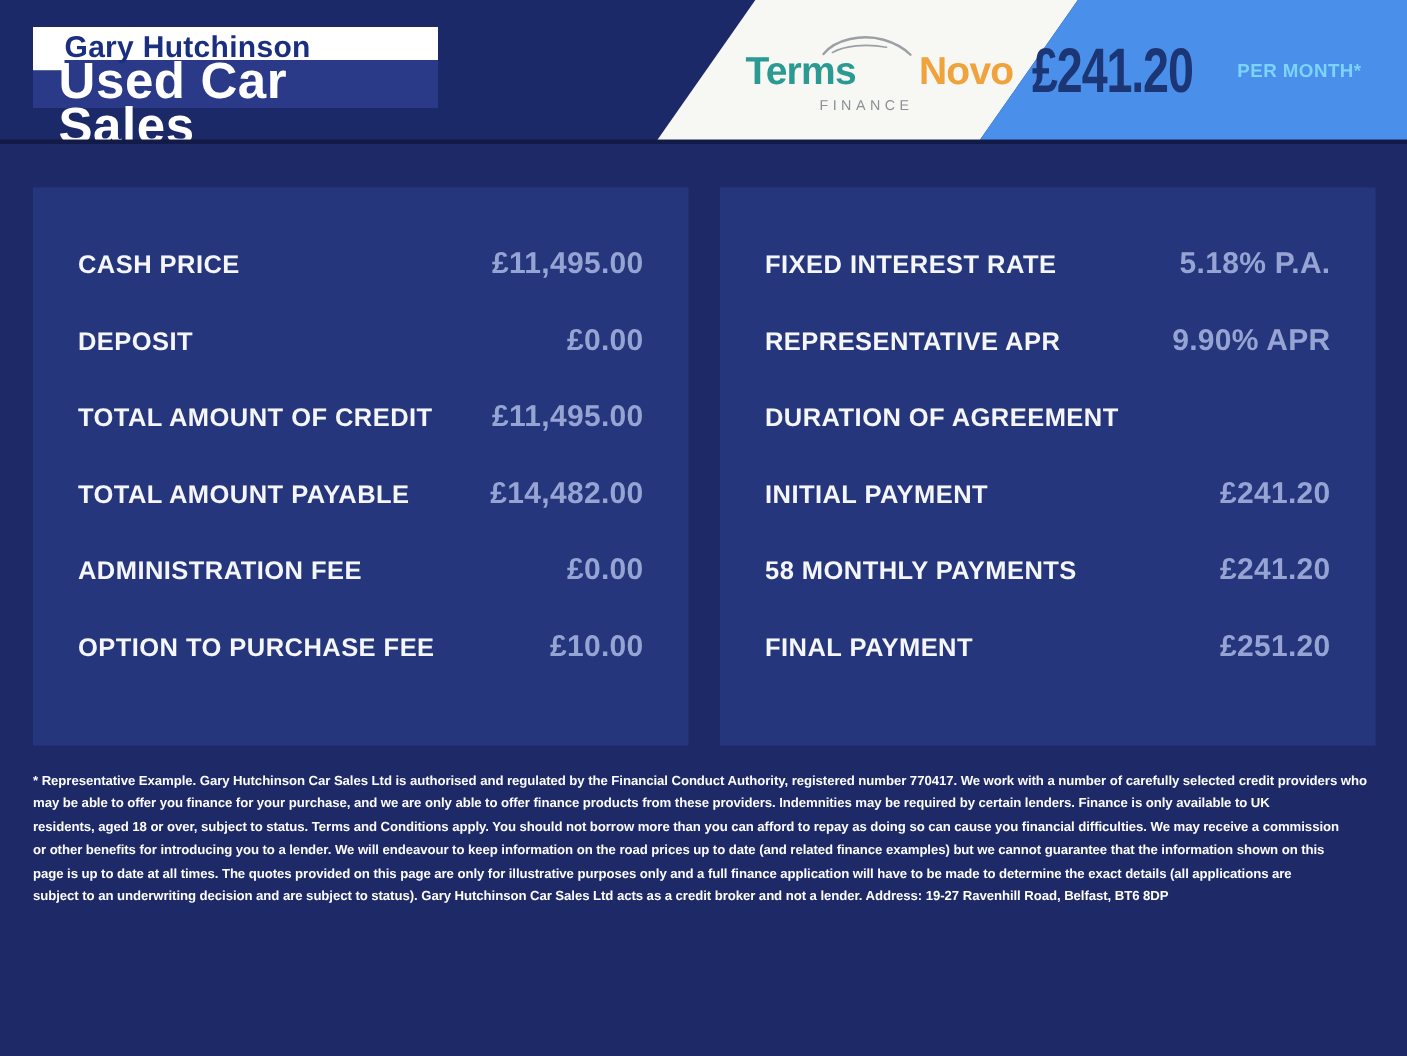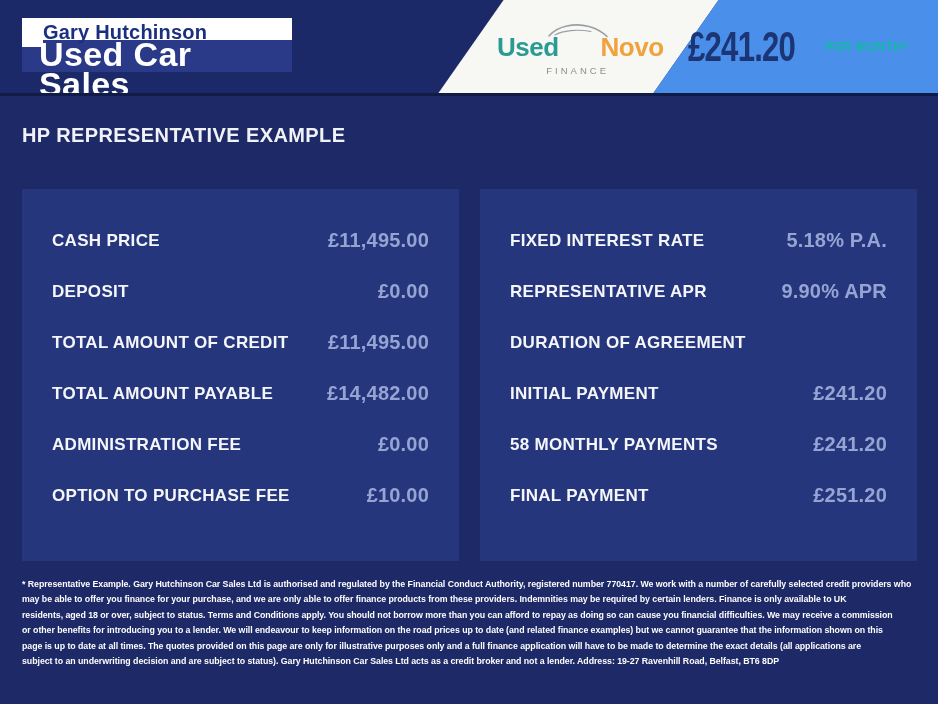--- a/index.html
+++ b/index.html
@@ -23,24 +23,24 @@
   .motonovo{position:absolute;left:497px;top:21px;width:118px;height:58px;}
   .mn-swoosh{position:absolute;left:50px;top:1px;width:62px;height:16px;}
   .mn-text{position:absolute;left:0;top:11px;font-size:26px;font-weight:700;letter-spacing:-0.5px;white-space:nowrap;}
   .mn-moto{color:#2a9a92;}
   .mn-novo{color:#f0a23c;margin-left:42px;}
   .mn-finance{position:absolute;right:6px;top:44px;font-size:9.5px;font-weight:400;color:#8b9094;letter-spacing:3px;}
   
   .price-banner{position:absolute;left:688px;top:0;right:0;height:93px;display:flex;align-items:center;}
   .price-amount{font-size:42px;font-weight:700;color:#1c3575;letter-spacing:-1px;
     display:inline-block;transform:scaleX(0.74);transform-origin:left center;margin-right:-8px;}
-  .price-per{font-size:12.5px;font-weight:700;color:#14b8a6;letter-spacing:0.3px;white-space:nowrap;}
+  .price-per{font-size:12.5px;font-weight:700;color:#7dd3fc;letter-spacing:0.3px;white-space:nowrap;}
   
   .page-title{margin:28px 22px 0;font-size:20px;font-weight:700;color:#f1f2f6;letter-spacing:0.4px;}
-  .panels{display:flex;gap:21px;margin:42px 21px 0 22px;}
+  .panels{display:flex;gap:21px;margin:29px 21px 0 22px;}
   .panel{flex:1;height:372px;background:#26367c;padding:26px 30px 0;box-sizing:border-box;}
   .frow{height:51px;display:flex;justify-content:space-between;align-items:center;}
   .frow-label{font-size:17px;font-weight:700;color:#f5f6fa;letter-spacing:0.3px;white-space:nowrap;}
   .frow-value{font-size:20px;font-weight:700;color:#96a4d4;letter-spacing:0.2px;white-space:nowrap;}
   
   .disclaimer{margin:16px 22px 0;}
   .disc-line{font-size:8.8px;font-weight:700;color:#fdfdfd;line-height:15.4px;letter-spacing:-0.05px;white-space:nowrap;}
 </style>
 </head>
 <body>
@@ -58,32 +58,31 @@
       <div class="dealer-line1">Gary Hutchinson</div>
       <div class="dealer-line2">Used Car Sales</div>
     </div>
 
     <div class="motonovo">
       <svg class="mn-swoosh" viewBox="0 0 62 16">
         <path d="M2,14 C10,4 28,0.5 42,4.5 C50,6.8 56,10.5 60,14.5" fill="none" stroke="#9aa0a4" stroke-width="1.6" stroke-linecap="round"></path>
         <path d="M8,13 C16,8.5 30,7 44,9.5" fill="none" stroke="#9aa0a4" stroke-width="1.1" stroke-linecap="round"></path>
       </svg>
       <div class="mn-text">
-        <span class="mn-moto">Used</span><span class="mn-novo">Novo</span>
+        <span class="mn-moto">Terms</span><span class="mn-novo">Novo</span>
       </div>
       <div class="mn-finance">FINANCE</div>
     </div>
 
     <div class="price-banner">
       <span class="price-amount">£241.20</span>
       <span class="price-per">PER MONTH*</span>
     </div>
   </div>
 
-  <div class="page-title">HP REPRESENTATIVE EXAMPLE</div>
 
   <div class="panels">
     <div class="panel">
       <div class="frow">
         <span class="frow-label">CASH PRICE</span>
         <span class="frow-value">£11,495.00</span>
       </div>
       <div class="frow">
         <span class="frow-label">DEPOSIT</span>
         <span class="frow-value">£0.00</span>

